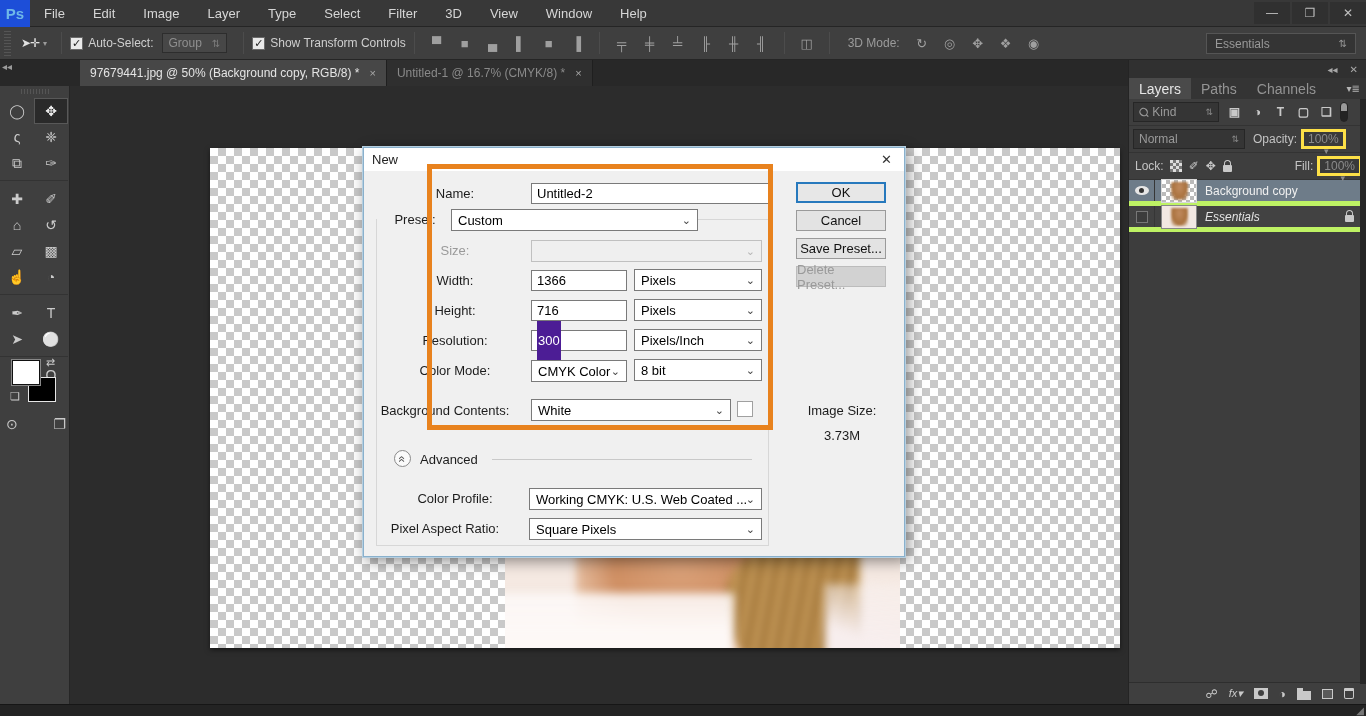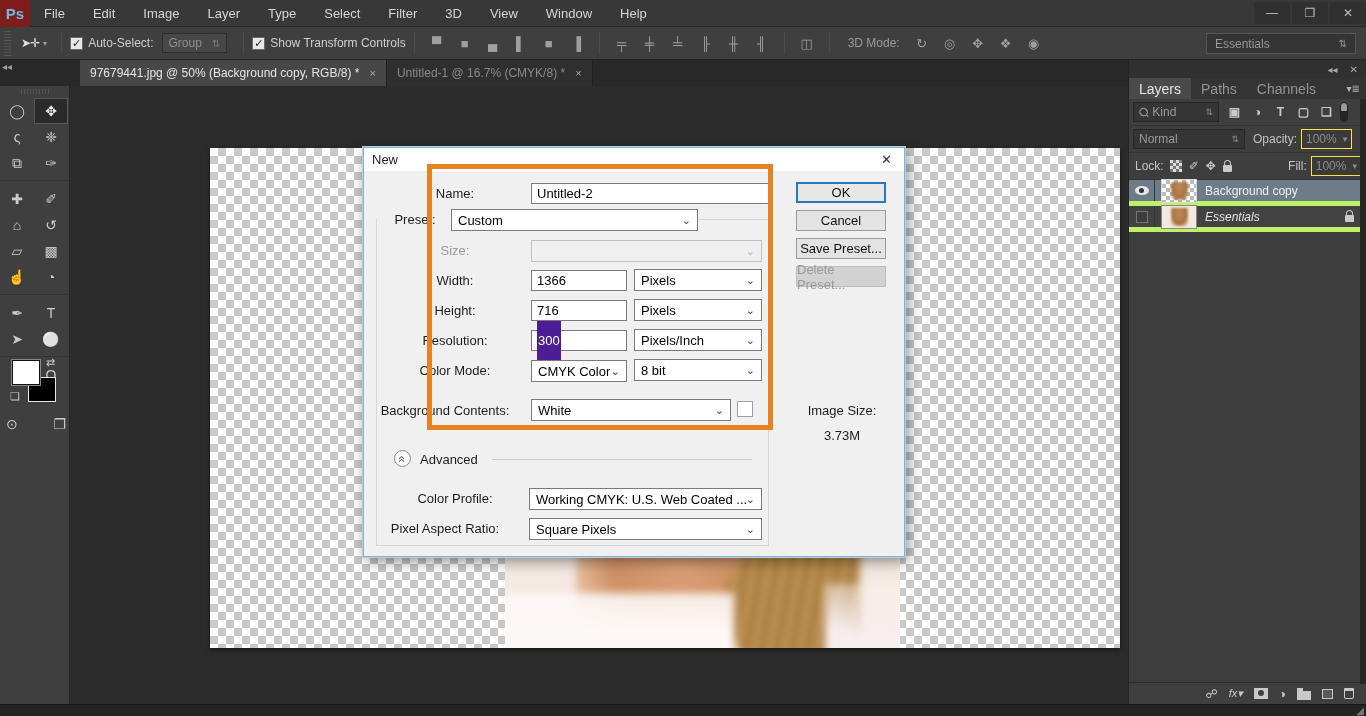--- a/index.html
+++ b/index.html
@@ -3,21 +3,21 @@
 <meta charset="utf-8">
 <style>
   * { margin:0; padding:0; box-sizing:border-box; }
   html,body { background:#1a1a1a; }
   .app { position:relative; width:1366px; height:716px; background:#2c2c2c;
          font-family:"Liberation Sans", sans-serif; overflow:hidden; color:#d8d8d8; }
 
   
   .menubar { position:absolute; left:0; top:0; width:1366px; height:27px;
              background:#383838; border-bottom:1px solid #252525; display:flex; align-items:center; }
-  .ps-logo { width:30px; height:27px; background:#7f1d1d; color:#6fb8e8; font-weight:bold;
+  .ps-logo { width:30px; height:27px; background:#1d4ed8; color:#6fb8e8; font-weight:bold;
              font-size:15px; display:flex; align-items:center; justify-content:center; }
   .menu-item { padding:0 14px; font-size:13px; color:#d6d6d6; line-height:27px; }
   .win-controls { margin-left:auto; display:flex; }
   .win-btn { width:36px; height:22px; display:flex; align-items:center; justify-content:center;
              color:#c0c0c0; font-size:12px; background:#303030; margin-left:2px; }
 
   
   .optionsbar { position:absolute; left:0; top:27px; width:1366px; height:33px;
                 background:#3f3f3f; border-bottom:1px solid #252525; display:flex; align-items:center;
                 font-size:12px; color:#cfcfcf; }
@@ -100,22 +100,22 @@
   .pselect { height:20px; background:#353535; border:1px solid #262626; color:#9a9a9a;
              display:flex; align-items:center; padding:0 5px; }
   .pselect .spin { margin-left:auto; font-size:9px; color:#888; }
   .kind-select { width:86px; }
   .kind-icons { display:flex; gap:4px; margin-left:6px; align-items:center; }
   .kind-icons span { width:19px; text-align:center; color:#c9c9c9; font-size:12px; font-weight:bold; }
   .filter-toggle { width:8px; height:20px; border-radius:4px; margin-left:4px;
                    background:linear-gradient(180deg,#9a9a9a 0 45%, #232323 45%); border:1px solid #222; }
   .blend-select { width:112px; }
   .plabel { color:#c3c3c3; margin-left:8px; }
-  .valbox { height:20px; background:#3a3a3a; border:1px solid #fde047; color:#8b8b8b;
-            display:flex; align-items:center; padding:0 4px; margin-left:4px; }
+  .valbox { height:20px; background:#3a3a3a; border:3px solid #fde047; color:#8b8b8b;
+            display:flex; align-items:center; padding:0 4px; margin-left:4px;flex-direction:column; }
   .valbox .spin { margin-left:6px; font-size:9px; }
   .lockicons { display:flex; gap:7px; margin-left:6px; align-items:center; }
   .lockicons .g { color:#c9c9c9; font-size:12px; }
   .minichecker { width:12px; height:12px; background-color:#ddd;
                  background-image:conic-gradient(#777 25%, transparent 0 50%, #777 0 75%, transparent 0);
                  background-size:6px 6px; }
   .padlock { position:relative; width:9px; height:7px; background:#c9c9c9; border-radius:1px; margin-top:4px; }
   .padlock::before { content:""; position:absolute; left:1px; top:-5px; width:5px; height:6px;
                      border:1.5px solid #c9c9c9; border-bottom:none; border-radius:4px 4px 0 0; }
   .layer-row { display:flex; align-items:center; height:26px; border-bottom:5px solid #bef264; }

